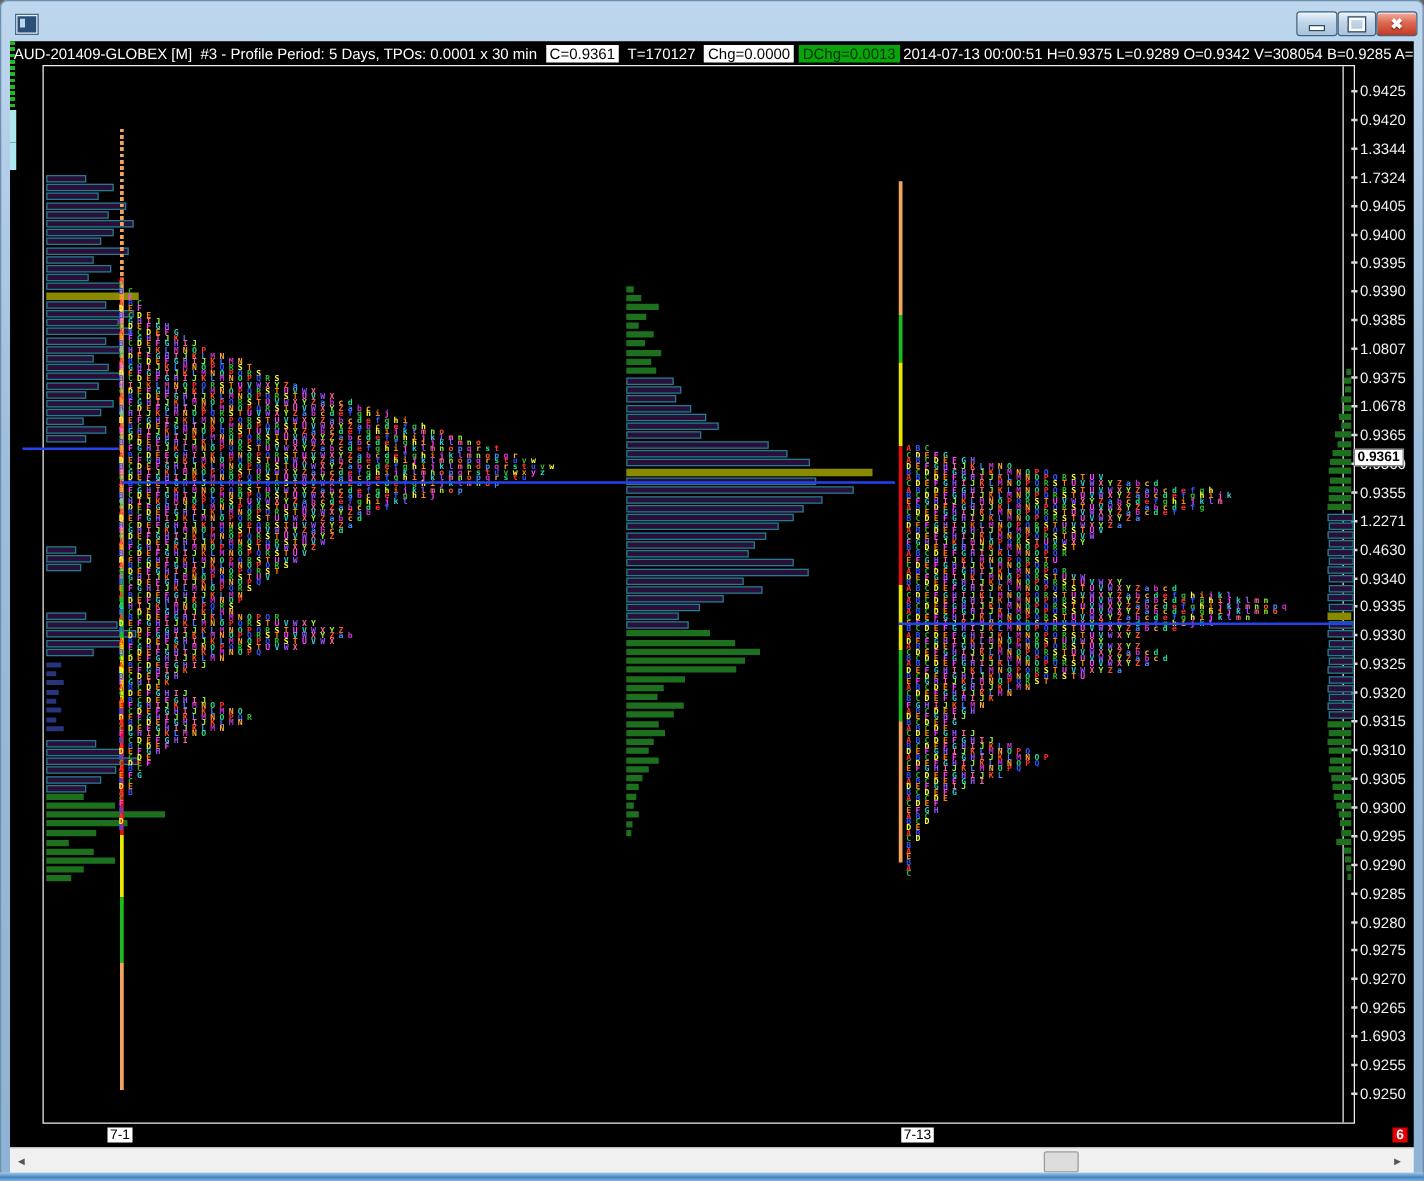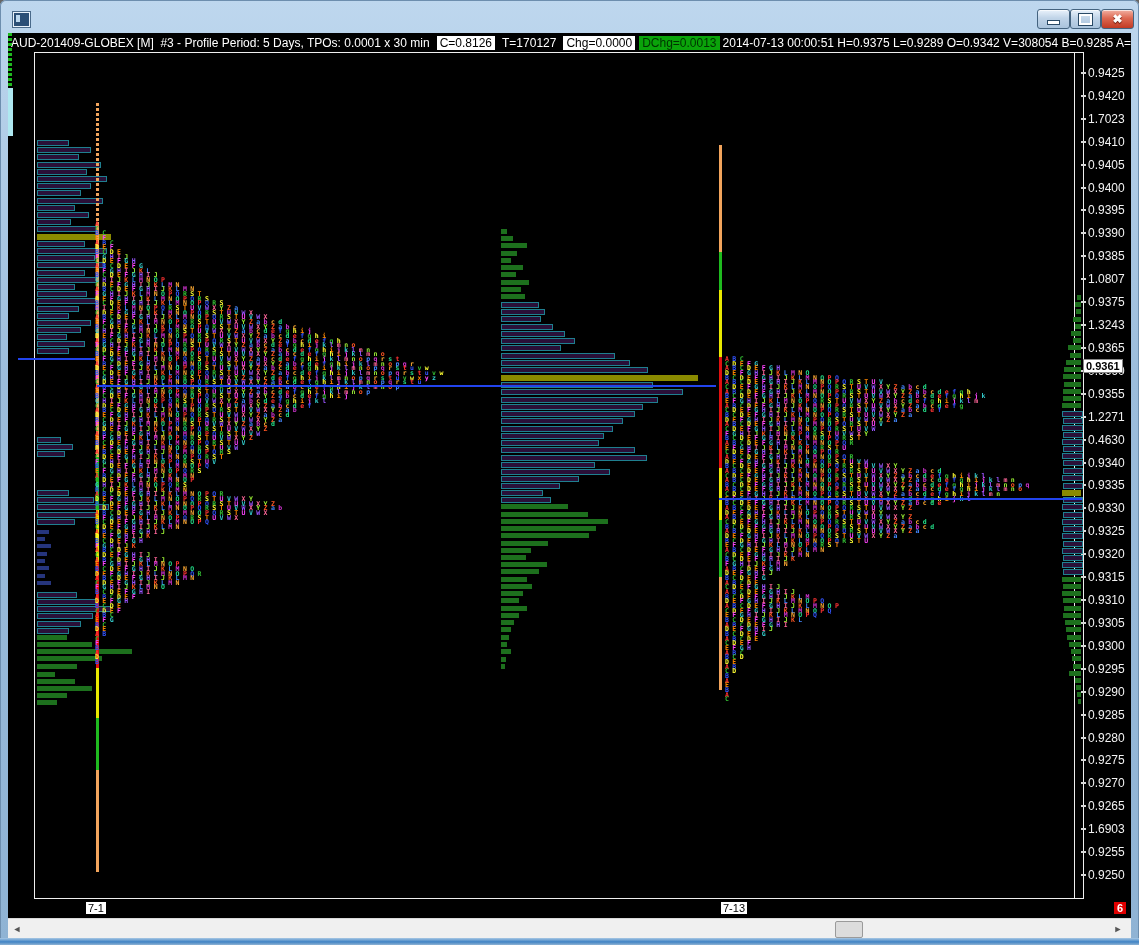--- a/index.html
+++ b/index.html
@@ -68,47 +68,47 @@
     <div class="winbtn" id="btn-max">
         <b></b>
       </div>
     <div class="winbtn" id="btn-close">
         <b>✖</b>
       </div>
   </div>
 
   <div id="client">
     <div id="plot-border"></div>
-    <div id="infobar"><span>AUD-201409-GLOBEX [M]  #3 - Profile Period: 5 Days, TPOs: 0.0001 x 30 min</span><span class="stat-light">C=0.8126</span><span class="stat-dark">T=170127</span><span class="stat-light">Chg=0.0000</span><span class="stat-green">DChg=0.0013</span><span>2014-07-13 00:00:51 H=0.9375 L=0.9289 O=0.9342 V=308054 B=0.9285 A=0.9286</span>
+    <div id="infobar"><span>AUD-201409-GLOBEX [M]  #3 - Profile Period: 5 Days, TPOs: 0.0001 x 30 min</span><span class="stat-light">C=0.9361</span><span class="stat-dark">T=170127</span><span class="stat-light">Chg=0.0000</span><span class="stat-green">DChg=0.0013</span><span>2014-07-13 00:00:51 H=0.9375 L=0.9289 O=0.9342 V=308054 B=0.9285 A=0.9286</span>
     </div>
     <div id="stage">
         <div class="tickdash" style="left: 1073px; top: 39px; width: 5px;"></div>
         <div class="ticklbl" style="left: 1080px; top: 33px;">0.9425</div>
         <div class="tickdash" style="left: 1073px; top: 61.914px; width: 5px;"></div>
         <div class="ticklbl" style="left: 1080px; top: 55.914px;">0.9420</div>
         <div class="tickdash" style="left: 1073px; top: 84.828px; width: 5px;"></div>
-        <div class="ticklbl" style="left: 1080px; top: 78.828px;">1.7023</div>
+        <div class="ticklbl" style="left: 1080px; top: 78.828px;">1.3344</div>
         <div class="tickdash" style="left: 1073px; top: 107.742px; width: 5px;"></div>
-        <div class="ticklbl" style="left: 1080px; top: 101.742px;">0.9410</div>
+        <div class="ticklbl" style="left: 1080px; top: 101.742px;">1.7324</div>
         <div class="tickdash" style="left: 1073px; top: 130.656px; width: 5px;"></div>
         <div class="ticklbl" style="left: 1080px; top: 124.656px;">0.9405</div>
         <div class="tickdash" style="left: 1073px; top: 153.57px; width: 5px;"></div>
         <div class="ticklbl" style="left: 1080px; top: 147.57px;">0.9400</div>
         <div class="tickdash" style="left: 1073px; top: 176.484px; width: 5px;"></div>
         <div class="ticklbl" style="left: 1080px; top: 170.484px;">0.9395</div>
         <div class="tickdash" style="left: 1073px; top: 199.398px; width: 5px;"></div>
         <div class="ticklbl" style="left: 1080px; top: 193.398px;">0.9390</div>
         <div class="tickdash" style="left: 1073px; top: 222.312px; width: 5px;"></div>
         <div class="ticklbl" style="left: 1080px; top: 216.312px;">0.9385</div>
         <div class="tickdash" style="left: 1073px; top: 245.226px; width: 5px;"></div>
         <div class="ticklbl" style="left: 1080px; top: 239.226px;">1.0807</div>
         <div class="tickdash" style="left: 1073px; top: 268.14px; width: 5px;"></div>
         <div class="ticklbl" style="left: 1080px; top: 262.14px;">0.9375</div>
         <div class="tickdash" style="left: 1073px; top: 291.054px; width: 5px;"></div>
-        <div class="ticklbl" style="left: 1080px; top: 285.054px;">1.3243</div>
+        <div class="ticklbl" style="left: 1080px; top: 285.054px;">1.0678</div>
         <div class="tickdash" style="left: 1073px; top: 313.968px; width: 5px;"></div>
         <div class="ticklbl" style="left: 1080px; top: 307.968px;">0.9365</div>
         <div class="tickdash" style="left: 1073px; top: 336.882px; width: 5px;"></div>
         <div class="ticklbl" style="left: 1080px; top: 330.882px;">0.9360</div>
         <div class="tickdash" style="left: 1073px; top: 359.796px; width: 5px;"></div>
         <div class="ticklbl" style="left: 1080px; top: 353.796px;">0.9355</div>
         <div class="tickdash" style="left: 1073px; top: 382.71px; width: 5px;"></div>
         <div class="ticklbl" style="left: 1080px; top: 376.71px;">1.2271</div>
         <div class="tickdash" style="left: 1073px; top: 405.624px; width: 5px;"></div>
         <div class="ticklbl" style="left: 1080px; top: 399.624px;">0.4630</div>

